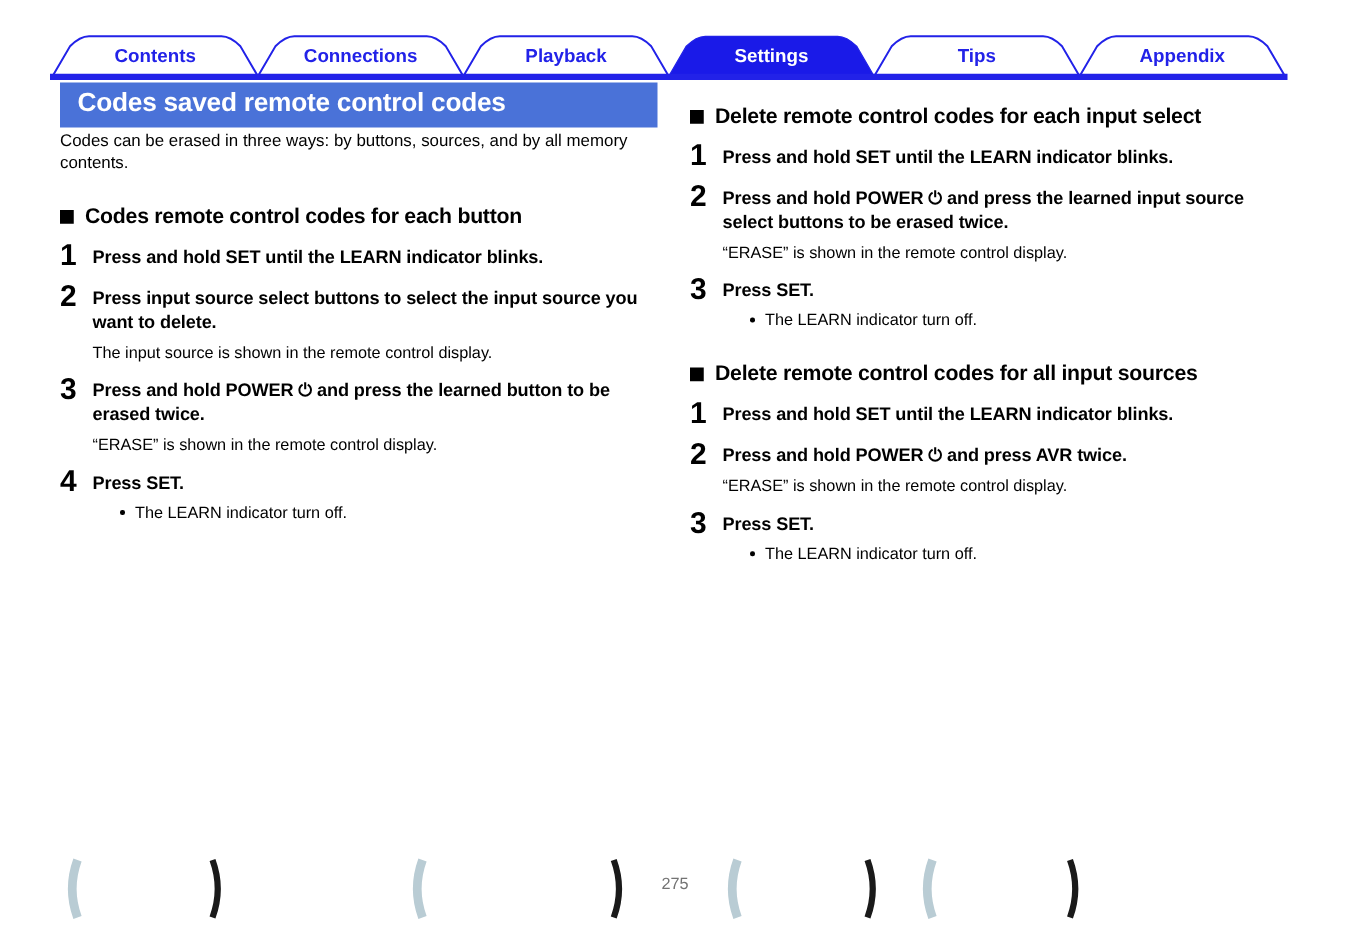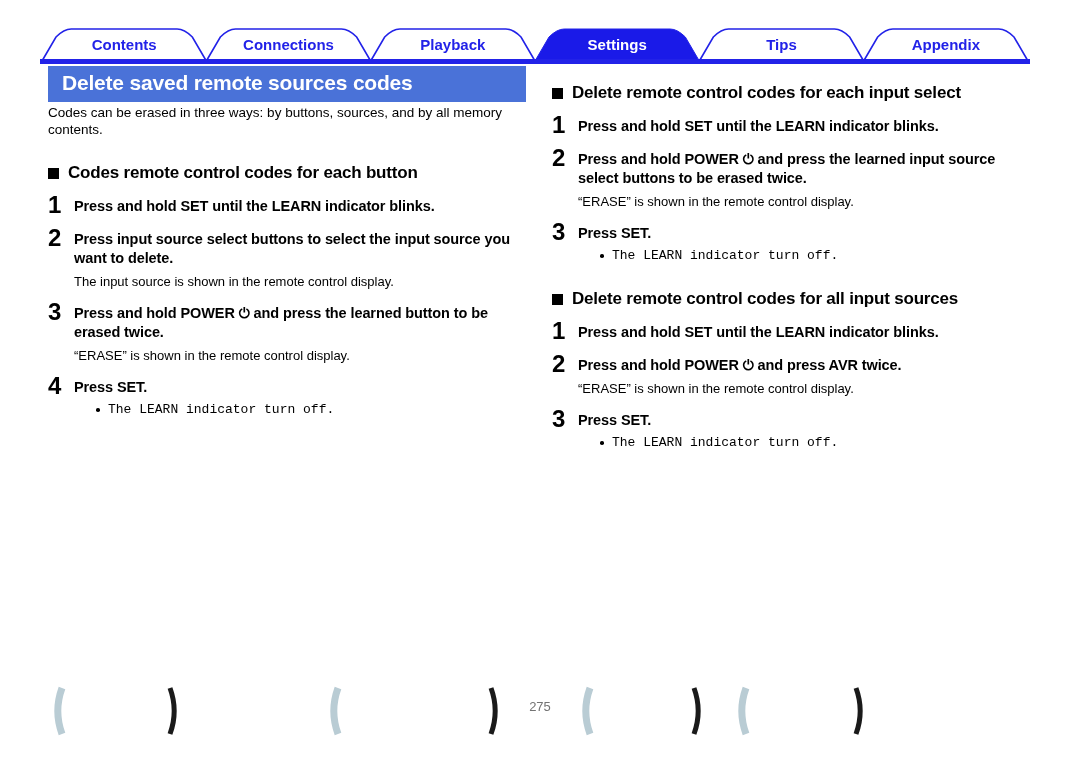--- a/index.html
+++ b/index.html
@@ -124,21 +124,20 @@
   .step-bullets {
     margin: 4px 0 0 0;
     padding: 0 0 0 22px;
     list-style: none;
   }
   .step-bullets li {
     font-size: 13px;
     line-height: 17px;
     position: relative;
     padding-left: 12px;
-    font-family: Liberation Mono, monospace;
   }
   .step-bullets li::before {
     content: "";
     position: absolute;
     left: 0;
     top: 7px;
     width: 3.5px;
     height: 3.5px;
     border-radius: 50%;
     background: #000000;
@@ -191,21 +190,21 @@
         <text x="781.5" y="46" class="tab-label inactive">Tips</text>
         <text x="945.8333333333334" y="46" class="tab-label inactive">Appendix</text>
       </g>
   </svg>
 </div>
 
 <div id="content">
 
   <div class="column" id="left-column">
 
-    <div class="banner">Delete saved remote sources codes</div>
+    <div class="banner">Codes saved remote control codes</div>
 
     <div class="intro">Codes can be erased in three ways: by buttons, sources, and by all memory contents.</div>
 
     <div class="section-heading">
       <span class="sq-bullet"></span>
       <span class="sh-text">Codes remote control codes for each button</span>
     </div>
 
     <div class="step">
       <div class="step-num">1</div>

